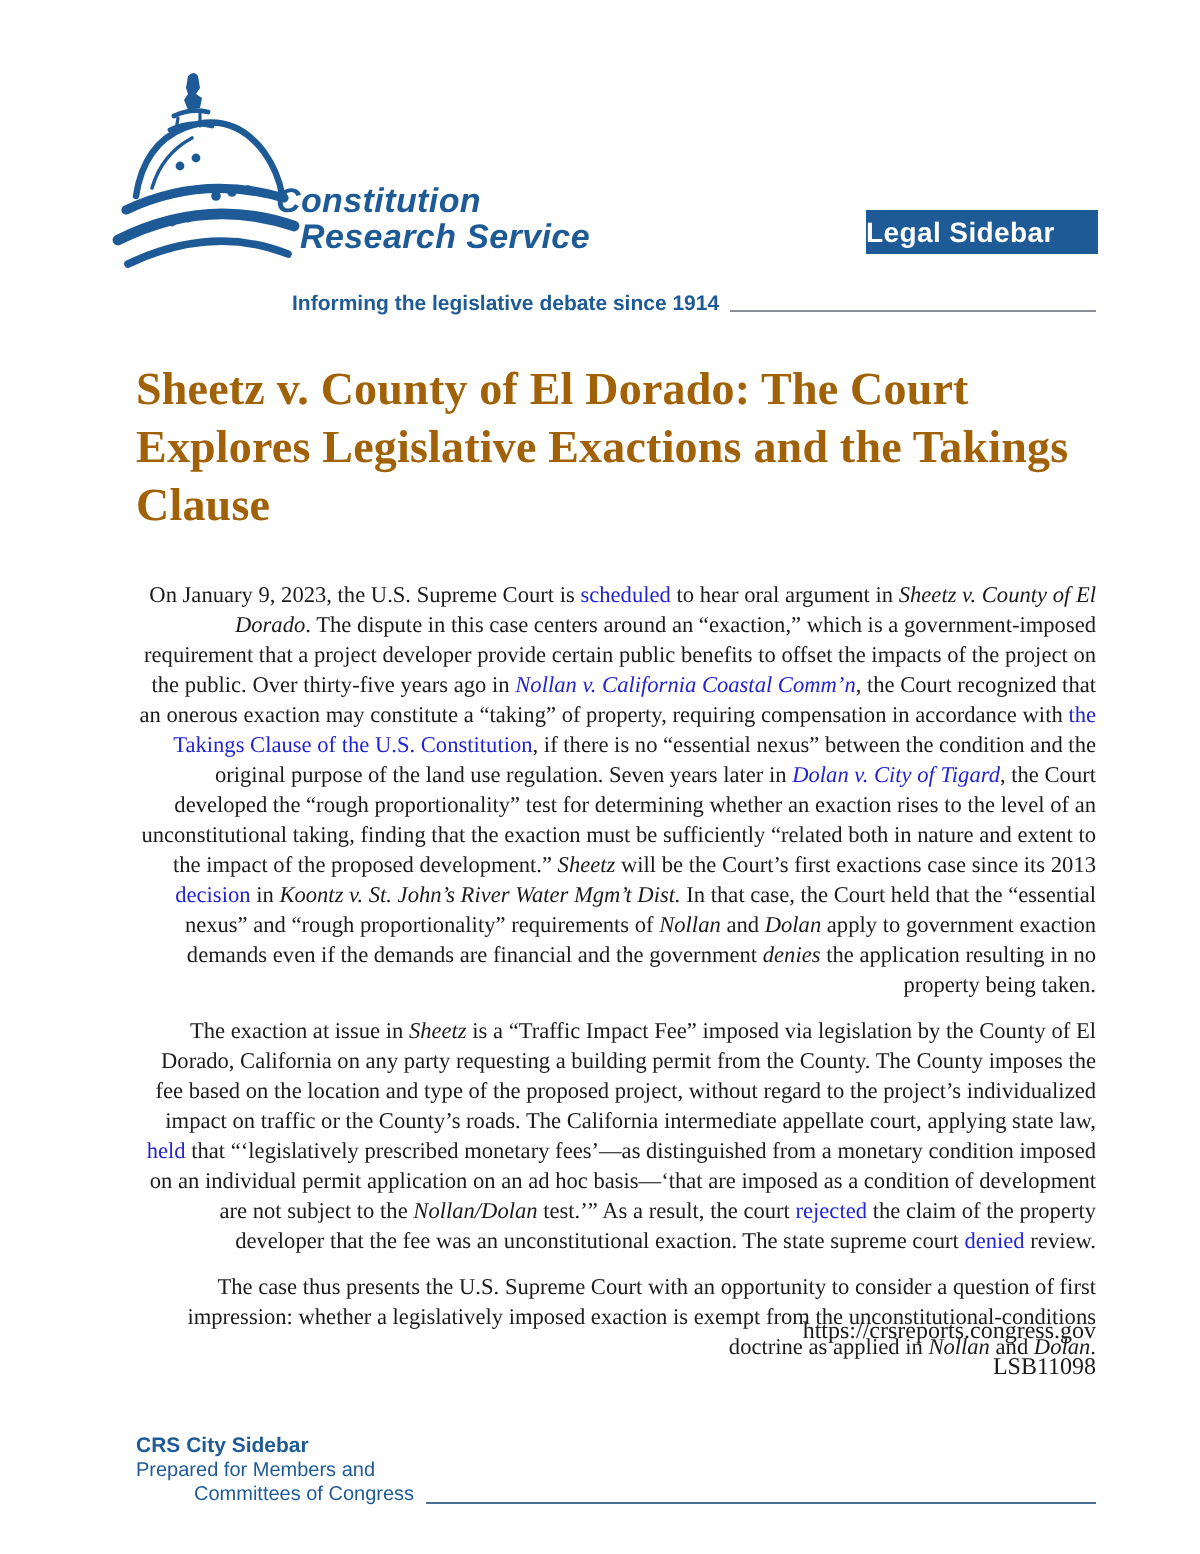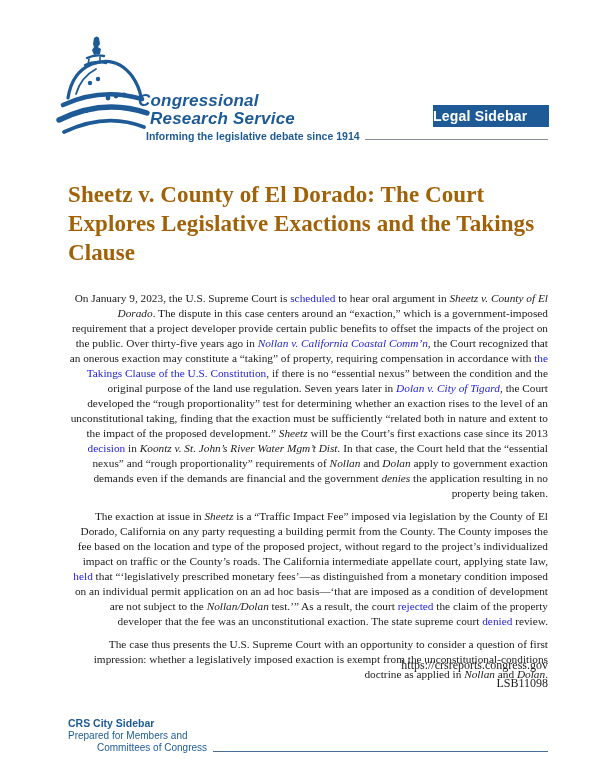--- a/index.html
+++ b/index.html
@@ -33,21 +33,21 @@
     font-weight: bold;
     font-style: italic;
     letter-spacing: 0.2px;
     line-height: 18px;
   }
   .logo-line2 { margin-left: 12px; }
   .tagline-row {
     display: flex;
     align-items: flex-end;
     margin-left: 8px;
-    margin-top: 2px;
+    margin-top: 18px;
   }
   .tagline {
     font-size: 10.5px;
     font-weight: 600;
     white-space: nowrap;
     line-height: 13px;
   }
   .header-rule {
     flex: 1;
     border-bottom: 1.5px solid #8a8f96;
@@ -148,21 +148,21 @@
     <circle cx="68" cy="59" r="2.4" fill="#1e5b96" stroke="none"></circle>
 
     <path d="M7 69 Q45 51 86 63" stroke-width="4.6"></path>
     <path d="M3 84 Q47 62 91 77" stroke-width="5.4"></path>
     <path d="M8 96 Q50 76 88 91" stroke-width="3.8"></path>
     <circle cx="30" cy="75" r="2.2" fill="#1e5b96" stroke="none"></circle>
     <circle cx="38" cy="73" r="2.2" fill="#1e5b96" stroke="none"></circle>
   </svg>
 
   <div class="logo-text">
-    <div class="logo-line1">Congressional</div>
+    <div class="logo-line1">Constitution</div>
     <div class="logo-line2">Research Service</div>
     <div class="tagline-row">
       <span class="tagline">Informing the legislative debate since 1914</span>
       <span class="header-rule"></span>
     </div>
   </div>
 
   <div class="badge">Legal Sidebar</div>
 
   <div class="main">

